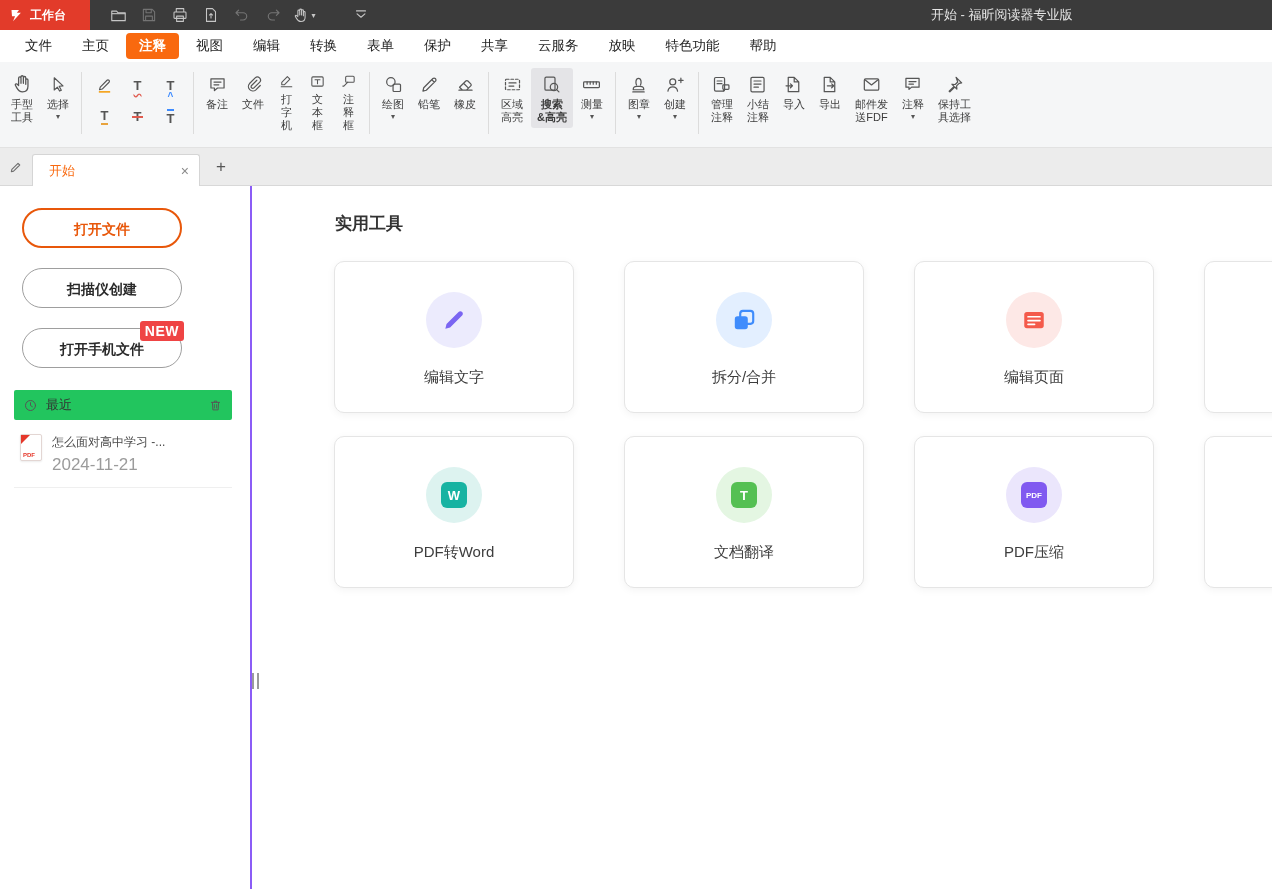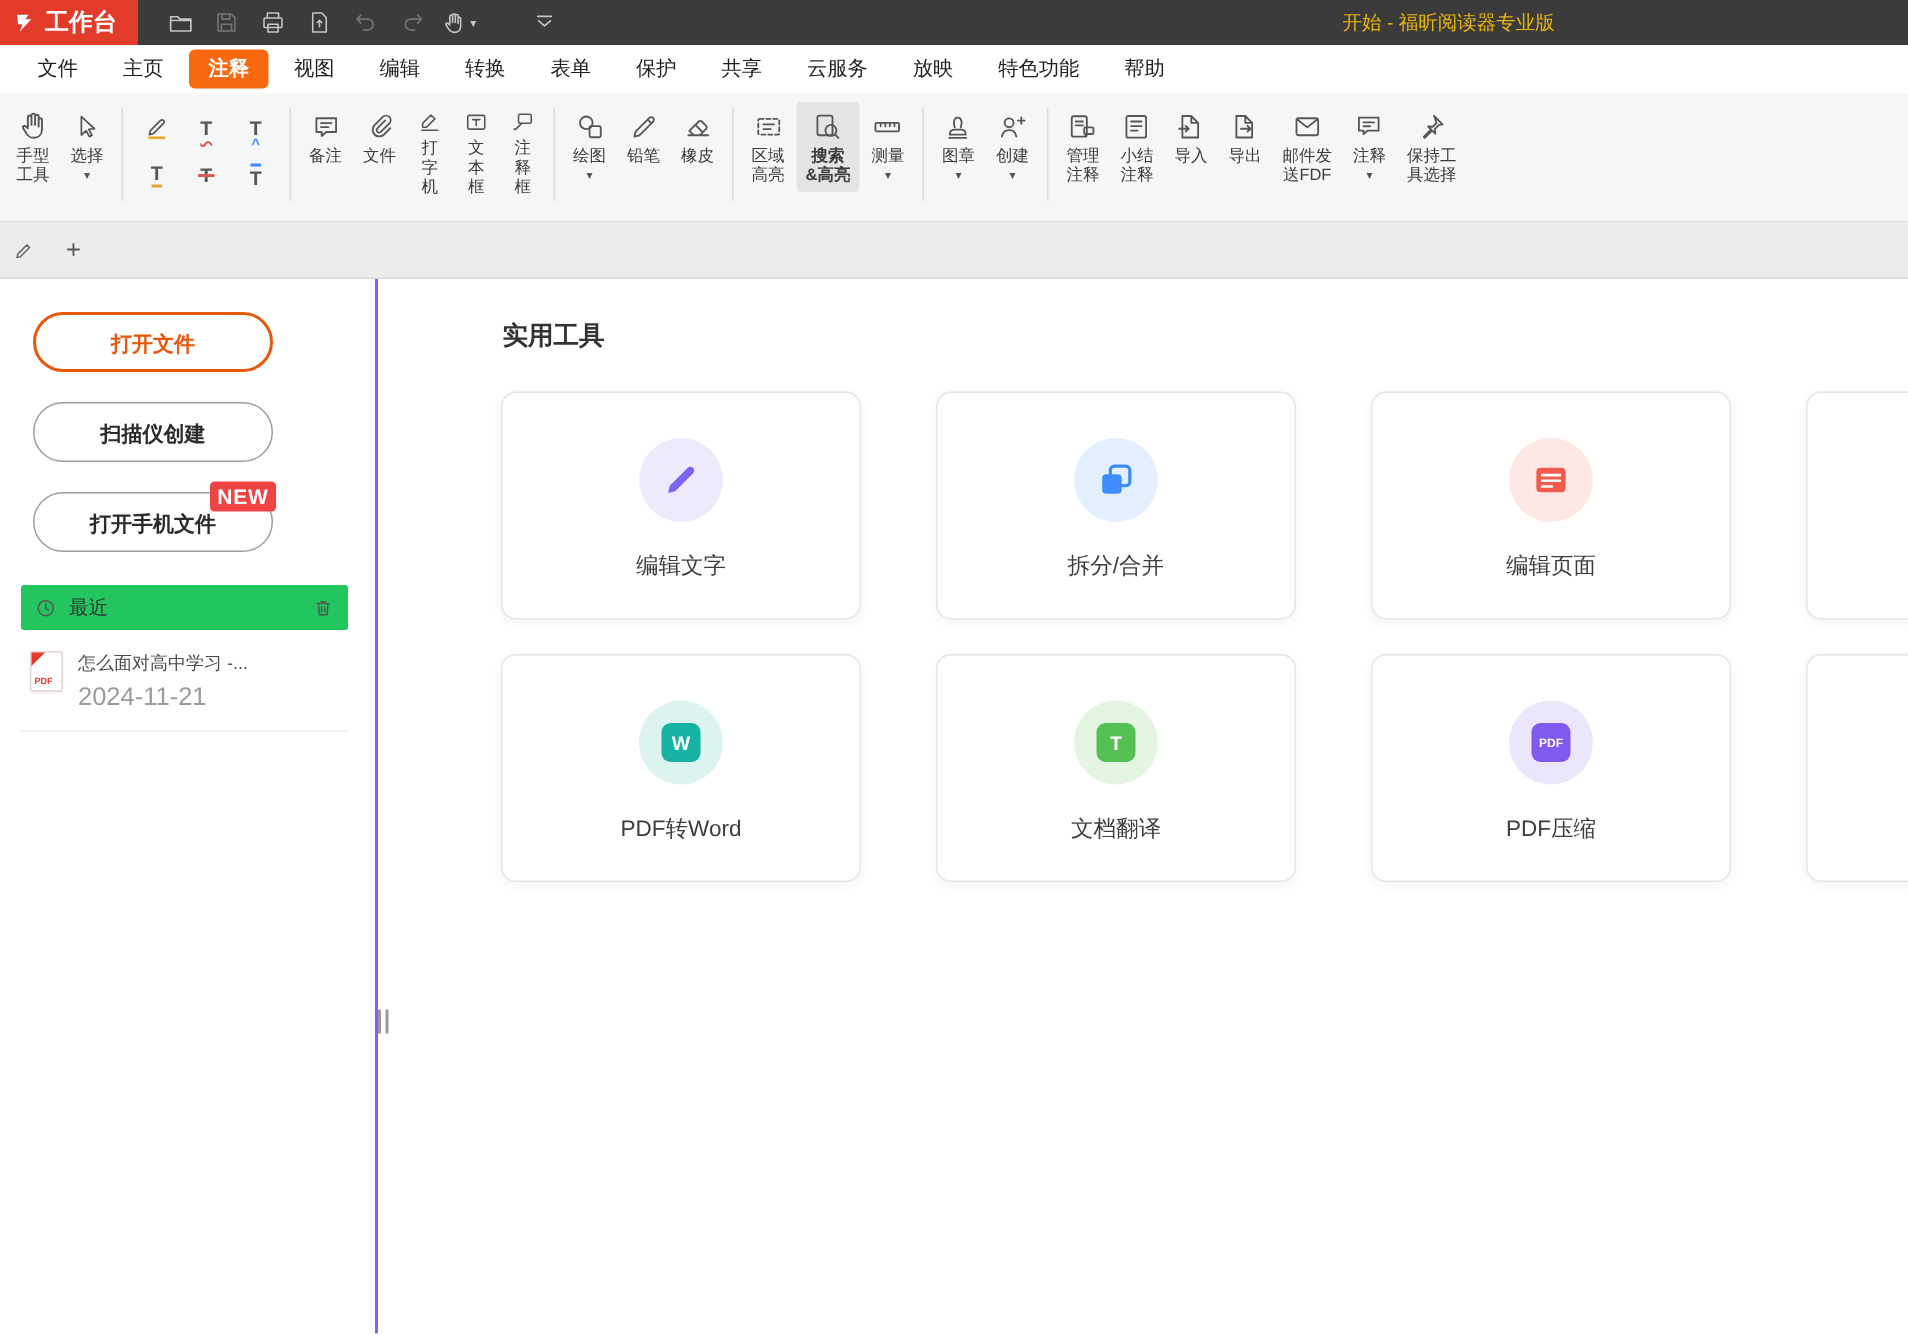--- a/index.html
+++ b/index.html
@@ -7,28 +7,28 @@
   body {
     width:1272px; height:889px; overflow:hidden; position:relative;
     font-family:"Liberation Sans","DejaVu Sans",sans-serif;
     background:#fff; -webkit-font-smoothing:antialiased;
   }
   svg { display:block; }
 
   
   .titlebar { height:30px; background:#3b3b3b; display:flex; align-items:center; position:relative; }
   .workbench { height:30px; background:#e23b2a; display:flex; align-items:center; gap:6px;
-               padding:0 14px 0 9px; color:#fff; font-size:16px; font-weight:bold; cursor:default; }
+               padding:0 24px 0 9px; color:#fff; font-size:12px; font-weight:bold; cursor:default; }
   .qat { display:flex; align-items:center; margin-left:14px; gap:3px; }
   .qicon { width:28px; height:26px; display:flex; align-items:center; justify-content:center; color:#c6c6c6; border-radius:2px; }
   .qicon.disabled { color:#747474; }
   .qicon .qcaret { font-size:8px; margin-left:2px; color:#c6c6c6; }
   .collapse-btn { margin-left:26px; color:#c6c6c6; }
-  .window-title { position:absolute; left:895px; top:0; height:30px; display:flex; align-items:center;
-                  color:#eab308; font-size:13px; }
+  .window-title { position:absolute; left:931px; top:0; height:30px; display:flex; align-items:center;
+                  color:#e5e5e5; font-size:13px; }
 
   
   .menubar { height:32px; background:#fff; display:flex; align-items:center; padding-left:10px; }
   .menu-item { font-size:13.5px; color:#1e1e1e; padding:4px 13px; margin:0 2px; border-radius:4px; white-space:nowrap; }
   .menu-item.active { background:#f9690f; color:#fff; font-weight:bold; }
 
   
   .ribbon { height:86px; background:#f5f6f7; border-bottom:1px solid #e2e2e2;
             display:flex; align-items:flex-start; padding:6px 2px 0 4px; }
   .rsep { width:1px; height:62px; background:#dcdcdc; margin:4px 5px 0; flex:none; }
@@ -478,20 +478,24 @@
       </span>
   </div>
 </div>
 
 <div class="tabbar">
   <span class="tab-pencil">
     <svg width="16" height="16" viewBox="0 0 24 24" fill="none" stroke="currentColor" stroke-width="1.6" stroke-linejoin="round">
         <path d="M5 19l.8-3.4L15 6.4l2.6 2.6-9.2 9.2z"></path>
       </svg>
   </span>
+  <div class="tab">
+    <span class="tab-label">开始</span>
+    <span class="tab-close">×</span>
+  </div>
   <span class="tab-add">+</span>
 </div>
 
 <div class="content">
 
   <div class="sidebar">
     <button class="side-btn primary first">打开文件</button>
     <button class="side-btn">扫描仪创建</button>
     <div class="btn-wrap">
       <button class="side-btn">打开手机文件</button>

